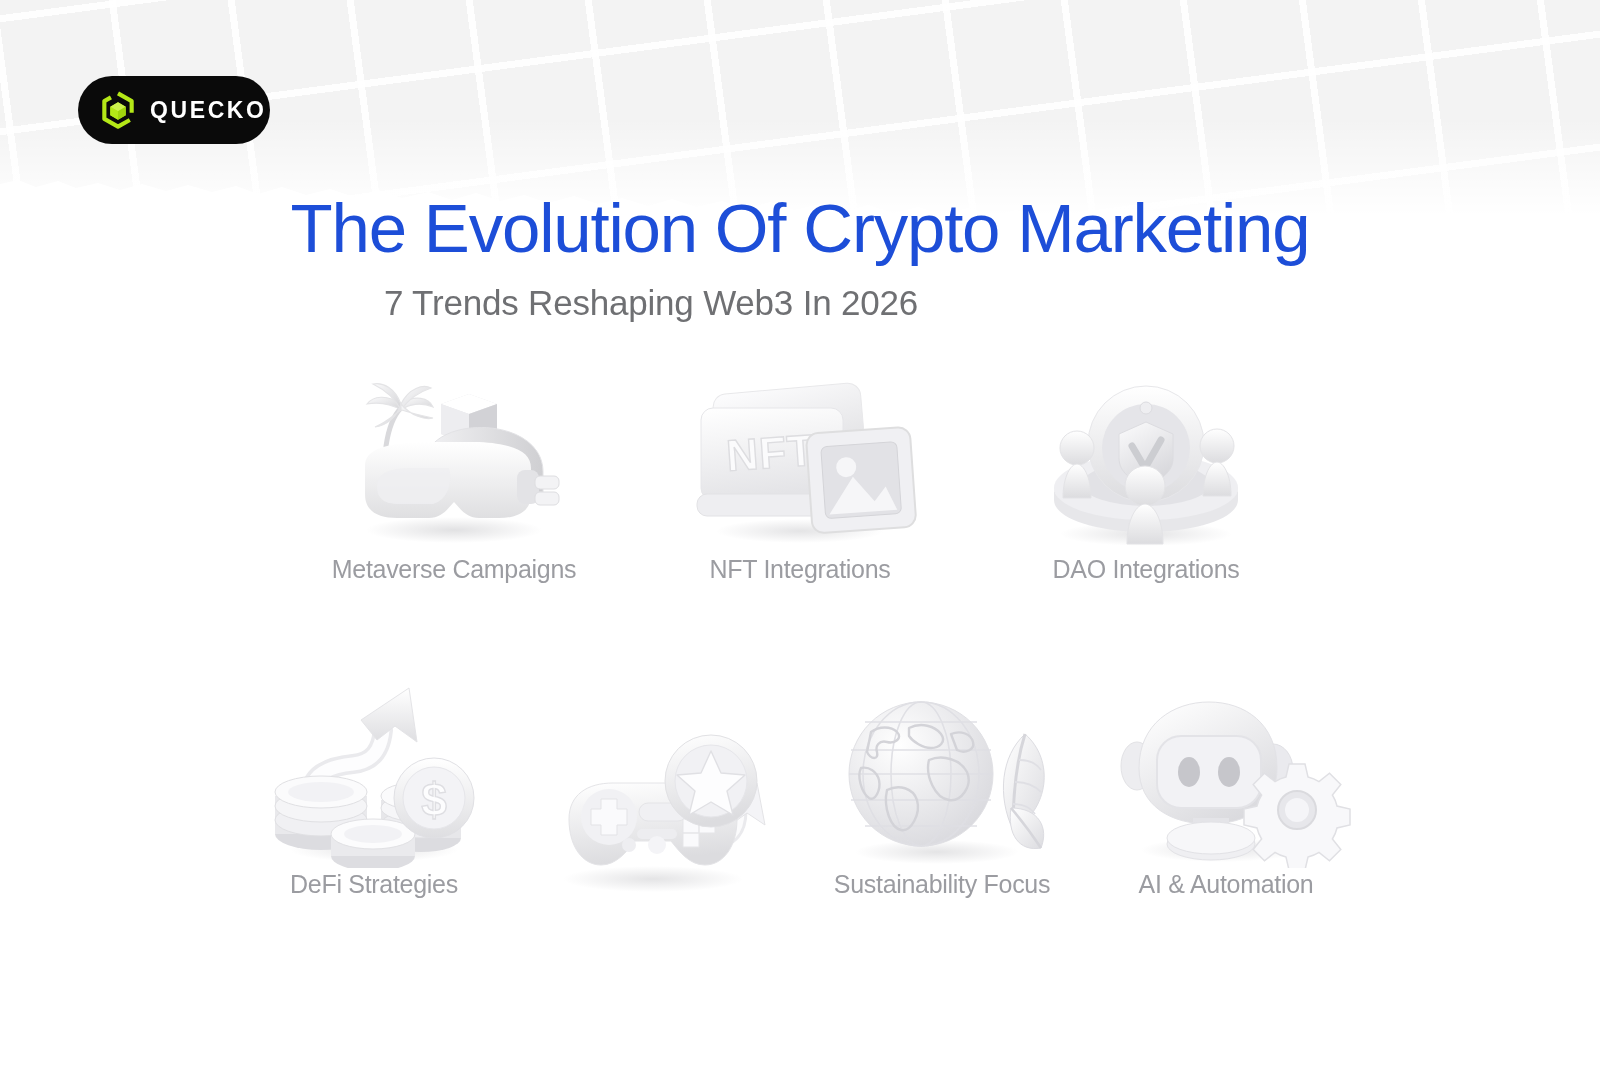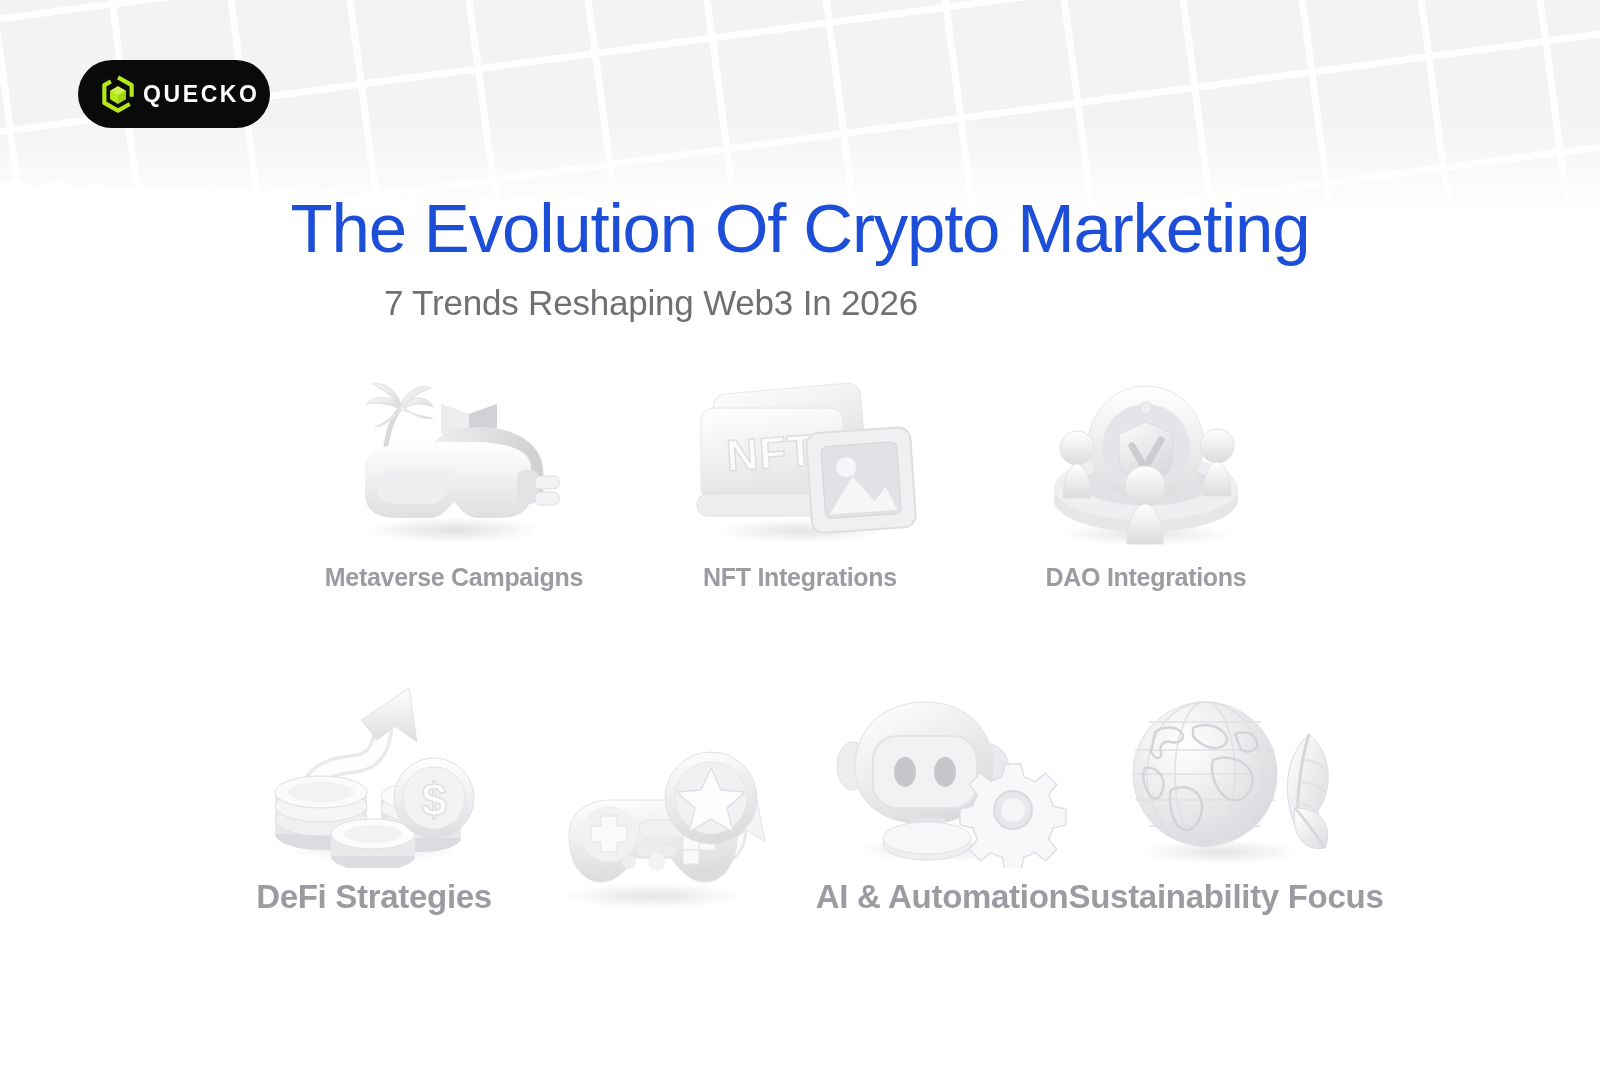--- a/index.html
+++ b/index.html
@@ -35,24 +35,24 @@
     position:absolute;left:0;top:0;width:1600px;height:215px;
     background:linear-gradient(to bottom, rgba(255,255,255,0) 0%, rgba(255,255,255,0) 55%, rgba(255,255,255,.55) 80%, rgba(255,255,255,1) 100%);
   }
   
   .torn{
     position:absolute;left:0;top:150px;width:1600px;height:80px;
   }
 
   
   .logo-pill{
-    position:absolute;left:78px;top:60px;
+    position:absolute;left:78px;top:76px;
     width:192px;height:68px;border-radius:34px;
     background:#0a0a0a;
-    display:flex;align-items:center;gap:6px;
+    display:flex;align-items:center;gap:13px;
     padding-left:21px;box-sizing:border-box;
   }
   .logo-mark{width:38px;height:38px;flex:0 0 38px;display:block;}
   .logo-word{
     color:#ffffff;font-size:23px;font-weight:700;letter-spacing:2.6px;
     font-family:"Liberation Sans", sans-serif;
     line-height:1;
   }
 
   
@@ -71,25 +71,25 @@
   .row-1{left:0;top:368px;width:1600px;gap:96px;}
   .row-2{left:0;top:668px;width:1600px;gap:34px;}
 
   .trend{
     display:flex;flex-direction:column;align-items:center;
     width:250px;
   }
   .trend .art{width:250px;height:185px;display:block;}
   .row-2 .trend .art{height:200px;}
   .trend .label{
-    margin-top:10px;
-    font-size:25px;font-weight:700;color:#9b9ca1;letter-spacing:-0.3px;
+    margin-top:2px;
+    font-size:25px;font-weight:400;color:#9b9ca1;letter-spacing:-0.3px;
     white-space:nowrap;text-align:right;
   }
-  .row-2 .trend .label{font-size:33px;}
+  .row-2 .trend .label{font-size:25px;}
 </style>
 </head>
 <body>
 
 <div id="stage">
 
   <div class="texture-band">
     <div class="grid"></div>
     <div class="band-fade"></div>
   </div>
@@ -347,20 +347,71 @@
 
         <circle cx="178" cy="82" r="46" fill="url(#g-p1)" stroke="#e1e1e4"></circle>
         <circle cx="178" cy="82" r="36" fill="#f1f1f4" stroke="#e6e6ea"></circle>
         <path d="M178 52 L188 74 L212 76 L194 92 L200 116 L178 103 L156 116 L162 92 L144 76 L168 74 Z" fill="#fdfdfe" stroke="#e0e0e4" stroke-width="1.4" stroke-linejoin="round"></path>
       </svg>
     </div>
 
     <div class="trend">
       <svg class="art" viewBox="0 0 250 200">
         <defs>
+          <radialGradient id="g-gl" cx="0.35" cy="0.3" r="0.85">
+            <stop offset="0" stop-color="#ffffff"></stop>
+              <stop offset="1" stop-color="#d5d5da"></stop>
+          </radialGradient>
+          <linearGradient id="g-lf" x1="0" y1="0" x2="1" y2="1">
+            <stop offset="0" stop-color="#ffffff"></stop>
+              <stop offset="1" stop-color="#dcdce0"></stop>
+          </linearGradient>
+          <radialGradient id="sh7" cx="0.5" cy="0.5" r="0.5">
+            <stop offset="0" stop-color="#c9c9cc" stop-opacity=".5"></stop>
+            <stop offset="1" stop-color="#c9c9cc" stop-opacity="0"></stop>
+          </radialGradient>
+        </defs>
+        <ellipse cx="120" cy="184" rx="82" ry="12" fill="url(#sh7)"></ellipse>
+
+        <circle cx="104" cy="106" r="72" fill="url(#g-gl)" stroke="#e0e0e4"></circle>
+        <g stroke="#dfdfe4" stroke-width="1.6" fill="none" opacity=".95">
+          <ellipse cx="104" cy="106" rx="30" ry="72"></ellipse>
+          <ellipse cx="104" cy="106" rx="58" ry="72"></ellipse>
+          <path d="M34 82 H174"></path>
+            <path d="M32 106 H176"></path>
+            <path d="M34 132 H174"></path>
+          <path d="M48 54 H160"></path>
+            <path d="M48 158 H160"></path>
+        </g>
+
+        <g fill="none" stroke="#d3d3d8" stroke-width="2.4" stroke-linejoin="round">
+          <path d="M54 64 C62 58 74 58 80 64 C86 70 78 76 70 74 C62 72 58 78 60 84 C62 92 54 92 50 84 Z"></path>
+          <path d="M92 60 C104 54 118 58 124 66 C130 74 122 80 114 80 C106 80 96 74 92 68 Z"></path>
+          <path d="M44 100 C52 98 60 104 62 112 C64 122 58 134 52 130 C44 124 40 108 44 100 Z"></path>
+          <path d="M70 122 C82 116 96 120 100 132 C104 146 94 164 84 162 C74 160 66 140 70 122 Z"></path>
+          <path d="M112 92 C126 86 144 92 150 104 C156 118 144 134 132 132 C118 130 108 108 112 92 Z"></path>
+          <path d="M134 66 C144 62 154 66 156 74 C158 82 148 86 140 82 Z"></path>
+        </g>
+
+        <path d="M208 66 C238 92 232 142 196 162 C180 128 184 88 208 66 Z" fill="url(#g-lf)" stroke="#dcdce1"></path>
+        <path d="M208 66 C198 98 196 134 196 162" stroke="#d6d6db" stroke-width="3" fill="none"></path>
+        <g stroke="#dfdfe4" stroke-width="1.8" fill="none">
+          <path d="M202 92 C212 92 220 96 224 102"></path>
+          <path d="M198 114 C210 114 218 118 224 124"></path>
+          <path d="M196 136 C206 136 214 140 218 146"></path>
+        </g>
+        <path d="M194 140 C222 140 232 160 224 180 C202 184 190 166 194 140 Z" fill="url(#g-lf)" stroke="#dcdce1"></path>
+        <path d="M194 140 C206 154 216 168 224 180" stroke="#d6d6db" stroke-width="2.6" fill="none"></path>
+      </svg>
+      <div class="label">Sustainability Focus</div>
+    </div>
+
+    <div class="trend">
+      <svg class="art" viewBox="0 0 250 200">
+        <defs>
           <linearGradient id="g-r1" x1="0.1" y1="0" x2="0.7" y2="1">
             <stop offset="0" stop-color="#ffffff"></stop>
               <stop offset="1" stop-color="#d9d9dd"></stop>
           </linearGradient>
           <radialGradient id="sh6" cx="0.5" cy="0.5" r="0.5">
             <stop offset="0" stop-color="#c9c9cc" stop-opacity=".5"></stop>
             <stop offset="1" stop-color="#c9c9cc" stop-opacity="0"></stop>
           </radialGradient>
         </defs>
         <ellipse cx="120" cy="182" rx="80" ry="12" fill="url(#sh6)"></ellipse>
@@ -387,66 +438,15 @@
                      a36,36 0 0 1 -11,-4.6 l-10.5,8.4 l-11.3,-11.3 l8.4,-10.5
                      a36,36 0 0 1 -4.6,-11 l-13,-3 v-16 l13,-3 a36,36 0 0 1 4.6,-11
                      l-8.4,-10.5 l11.3,-11.3 l10.5,8.4 a36,36 0 0 1 11,-4.6 Z"></path>
           </g>
           <circle cx="0" cy="0" r="19" fill="#e7e7eb" stroke="#dadade" stroke-width="2"></circle>
           <circle cx="0" cy="0" r="12" fill="#f5f5f8"></circle>
         </g>
       </svg>
       <div class="label">AI &amp; Automation</div>
     </div>
-
-    <div class="trend">
-      <svg class="art" viewBox="0 0 250 200">
-        <defs>
-          <radialGradient id="g-gl" cx="0.35" cy="0.3" r="0.85">
-            <stop offset="0" stop-color="#ffffff"></stop>
-              <stop offset="1" stop-color="#d5d5da"></stop>
-          </radialGradient>
-          <linearGradient id="g-lf" x1="0" y1="0" x2="1" y2="1">
-            <stop offset="0" stop-color="#ffffff"></stop>
-              <stop offset="1" stop-color="#dcdce0"></stop>
-          </linearGradient>
-          <radialGradient id="sh7" cx="0.5" cy="0.5" r="0.5">
-            <stop offset="0" stop-color="#c9c9cc" stop-opacity=".5"></stop>
-            <stop offset="1" stop-color="#c9c9cc" stop-opacity="0"></stop>
-          </radialGradient>
-        </defs>
-        <ellipse cx="120" cy="184" rx="82" ry="12" fill="url(#sh7)"></ellipse>
-
-        <circle cx="104" cy="106" r="72" fill="url(#g-gl)" stroke="#e0e0e4"></circle>
-        <g stroke="#dfdfe4" stroke-width="1.6" fill="none" opacity=".95">
-          <ellipse cx="104" cy="106" rx="30" ry="72"></ellipse>
-          <ellipse cx="104" cy="106" rx="58" ry="72"></ellipse>
-          <path d="M34 82 H174"></path>
-            <path d="M32 106 H176"></path>
-            <path d="M34 132 H174"></path>
-          <path d="M48 54 H160"></path>
-            <path d="M48 158 H160"></path>
-        </g>
-
-        <g fill="none" stroke="#d3d3d8" stroke-width="2.4" stroke-linejoin="round">
-          <path d="M54 64 C62 58 74 58 80 64 C86 70 78 76 70 74 C62 72 58 78 60 84 C62 92 54 92 50 84 Z"></path>
-          <path d="M92 60 C104 54 118 58 124 66 C130 74 122 80 114 80 C106 80 96 74 92 68 Z"></path>
-          <path d="M44 100 C52 98 60 104 62 112 C64 122 58 134 52 130 C44 124 40 108 44 100 Z"></path>
-          <path d="M70 122 C82 116 96 120 100 132 C104 146 94 164 84 162 C74 160 66 140 70 122 Z"></path>
-          <path d="M112 92 C126 86 144 92 150 104 C156 118 144 134 132 132 C118 130 108 108 112 92 Z"></path>
-          <path d="M134 66 C144 62 154 66 156 74 C158 82 148 86 140 82 Z"></path>
-        </g>
-
-        <path d="M208 66 C238 92 232 142 196 162 C180 128 184 88 208 66 Z" fill="url(#g-lf)" stroke="#dcdce1"></path>
-        <path d="M208 66 C198 98 196 134 196 162" stroke="#d6d6db" stroke-width="3" fill="none"></path>
-        <g stroke="#dfdfe4" stroke-width="1.8" fill="none">
-          <path d="M202 92 C212 92 220 96 224 102"></path>
-          <path d="M198 114 C210 114 218 118 224 124"></path>
-          <path d="M196 136 C206 136 214 140 218 146"></path>
-        </g>
-        <path d="M194 140 C222 140 232 160 224 180 C202 184 190 166 194 140 Z" fill="url(#g-lf)" stroke="#dcdce1"></path>
-        <path d="M194 140 C206 154 216 168 224 180" stroke="#d6d6db" stroke-width="2.6" fill="none"></path>
-      </svg>
-      <div class="label">Sustainability Focus</div>
-    </div>
   </div>
 
 </div>
 
 </body></html>

